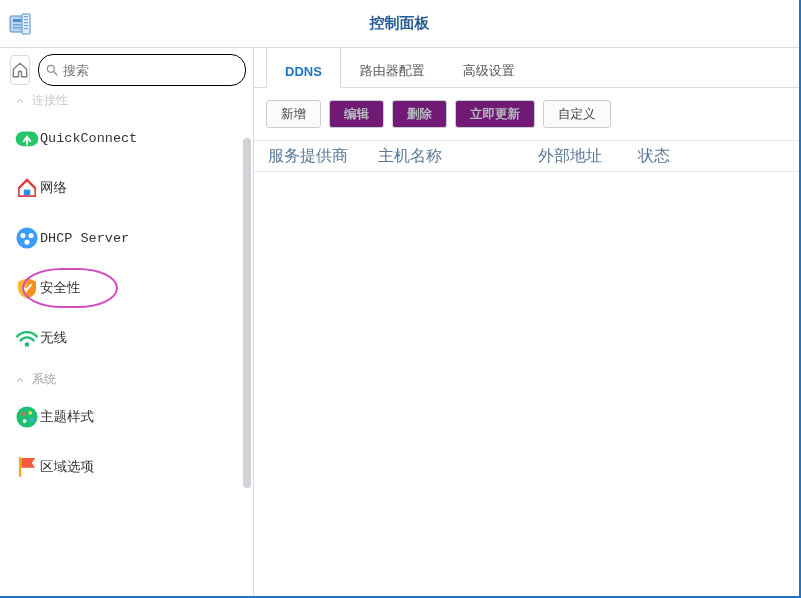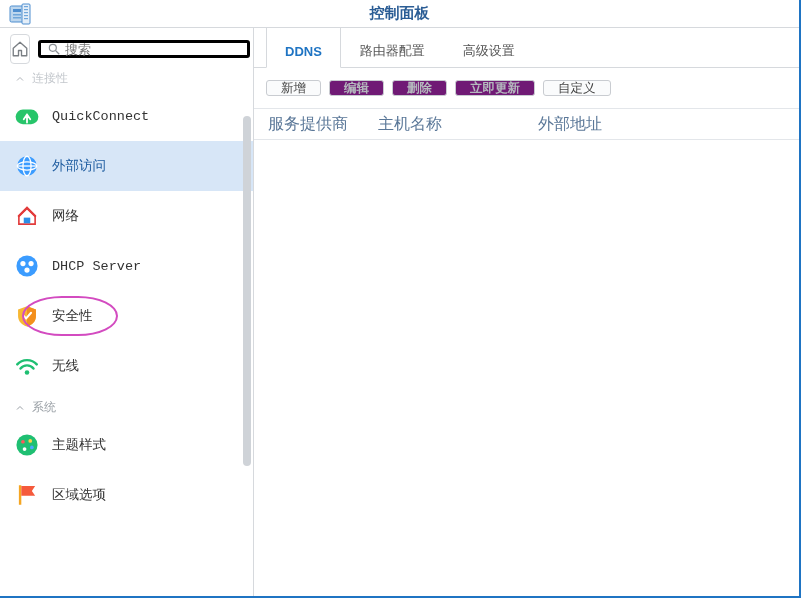--- a/index.html
+++ b/index.html
@@ -1,54 +1,54 @@
 <!DOCTYPE html>
 <html><head>
 <meta charset="utf-8">
 <style>
   * { box-sizing: border-box; margin: 0; padding: 0; }
   html, body { height: 100%; font-family: "Microsoft YaHei", "Segoe UI", Arial, sans-serif; font-size: 13px; color: #333; }
   body { background: #fff; display: flex; flex-direction: column; width: 801px; height: 598px; overflow: hidden; border-right: 2px solid #1f74c3; border-bottom: 2px solid #1f74c3; }
 
   
-  .titlebar { height: 28px; background: #ffffff; border-bottom: 1px solid #d6d9dd; display: flex; align-items: center; padding: 0 8px; position: relative; }
+  .titlebar { height: 48px; background: #ffffff; border-bottom: 1px solid #d6d9dd; display: flex; align-items: center; padding: 0 8px; position: relative; }
   .titlebar .app-icon { width: 24px; height: 24px; margin-right: 8px; }
   .titlebar .title { position: absolute; left: 50%; transform: translateX(-50%); font-size: 15px; color: #2b5d95; font-weight: 600; }
 
   
   .main { flex: 1; display: flex; min-height: 0; }
 
   
   .sidebar { width: 254px; border-right: 1px solid #d6d9dd; display: flex; flex-direction: column; background: #fff; min-height: 0; }
   .search-row { display: flex; align-items: center; gap: 8px; padding: 6px 8px 6px 10px; }
   .home-btn { width: 30px; height: 30px; border: 1px solid #d6d9dd; border-radius: 4px; display: flex; align-items: center; justify-content: center; background: #fff; cursor: pointer; }
-  .search-box { flex: 1; height: 18px; border: 3px solid #000000; border-radius: 3px; display: flex; align-items: center; padding: 0 6px; background: #fff; }
+  .search-box { flex: 1; height: 32px; border: 1px solid #000000; border-radius: 15px; display: flex; align-items: center; padding: 0 6px; background: #fff; }
   .search-box input { flex: 1; border: none; outline: none; font-size: 13px; color: #555; background: transparent; }
   .search-box .mag { margin-right: 4px; color: #777; }
 
   .nav-scroll { flex: 1; overflow-y: hidden; position: relative; font-family: Liberation Mono, monospace; }
   .nav-scroll::after { content: ""; position: absolute; right: 2px; top: 0; bottom: 0; width: 8px; background: transparent; }
   .scrollbar-thumb { position: absolute; right: 2px; top: 46px; width: 8px; height: 350px; background: #cfd3d8; border-radius: 4px; }
 
   .section-header { display: flex; align-items: center; gap: 6px; padding: 8px 14px 4px 14px; color: #9aa0a6; font-size: 12px; cursor: pointer; }
 
-  .nav-item { display: flex; align-items: center; gap: 12px; height: 50px; padding: 0 14px; cursor: pointer; color: #333; position: relative; }
+  .nav-item { display: flex; align-items: center; height: 50px; padding: 0 14px; cursor: pointer; color: #333; position: relative; }
   .nav-item.active { background: #d7e6f7; color: #1b5a9e; }
   .nav-item .icon-wrap { width: 26px; height: 26px; display: flex; align-items: center; justify-content: center; }
   .nav-item .label { font-size: 13.5px; }
   .highlight-oval { position: absolute; border: 2px solid #d34bc0; border-radius: 50% / 60%; left: 22px; width: 96px; height: 40px; top: 5px; pointer-events: none; }
 
   
   .content { flex: 1; display: flex; flex-direction: column; background: #fff; min-width: 0; }
   .tabs { display: flex; align-items: flex-end; height: 40px; padding-left: 12px; border-bottom: 1px solid #d6d9dd; gap: 0; }
   .tab { padding: 20px 18px 8px; font-size: 13px; color: #555; cursor: pointer; border: 1px solid transparent; border-bottom: none; margin-bottom: -1px; }
   .tab.active { color: #1f74c3; font-weight: 700; border: 1px solid #d6d9dd; border-bottom: 1px solid #fff; border-radius: 4px 4px 0 0; background: #fff; }
 
   .toolbar { display: flex; gap: 8px; padding: 12px 12px; }
-  .tbtn { height: 16px; padding: 0 14px; border: 1px solid #c9ccd1; border-radius: 3px; background: #fafbfc; color: #444; font-size: 12.5px; cursor: pointer; display: inline-flex; align-items: center; }
+  .tbtn { height: 28px; padding: 0 14px; border: 1px solid #c9ccd1; border-radius: 3px; background: #fafbfc; color: #444; font-size: 12.5px; cursor: pointer; display: inline-flex; align-items: center; }
   .tbtn.disabled { color: #b4b8bd; cursor: default; background: #701a75; font-weight: bold; }
 
   .table-head { display: flex; border-top: 1px solid #e3e6ea; border-bottom: 1px solid #e3e6ea; padding: 0 14px; height: 32px; align-items: center; color: #5a7798; font-size: 16px; }
   .th { flex: 1; }
   .th.c1 { flex: 0 0 110px; }
   .th.c2 { flex: 0 0 160px; }
   .th.c3 { flex: 0 0 100px; }
   .th.c4 { flex: 1; }
 
   .table-body { flex: 1; }
@@ -108,31 +108,20 @@
       <div class="nav-item">
         <span class="icon-wrap">
           <svg width="26" height="26" viewBox="0 0 32 32">
               <rect x="2" y="8" width="28" height="18" rx="9" fill="#27c56a"></rect>
               <path d="M12 20 L16 14 L20 20 M16 14 V24" stroke="#fff" stroke-width="2.2" fill="none" stroke-linecap="round" stroke-linejoin="round"></path>
             </svg>
         </span>
         <span class="label">QuickConnect</span>
       </div>
 
-      <div class="nav-item active">
-        <span class="icon-wrap">
-          <svg width="26" height="26" viewBox="0 0 32 32">
-              <circle cx="16" cy="16" r="12" fill="#3b9cff"></circle>
-              <ellipse cx="16" cy="16" rx="12" ry="5" fill="none" stroke="#fff" stroke-width="1.6"></ellipse>
-              <ellipse cx="16" cy="16" rx="5" ry="12" fill="none" stroke="#fff" stroke-width="1.6"></ellipse>
-              <line x1="4" y1="16" x2="28" y2="16" stroke="#fff" stroke-width="1.6"></line>
-            </svg>
-        </span>
-        <span class="label">外部访问</span>
-      </div>
 
       <div class="nav-item">
         <span class="icon-wrap">
           <svg width="26" height="26" viewBox="0 0 32 32">
               <path d="M6 16 L16 6 L26 16 V26 H6 Z" fill="#fff" stroke="#e23b3b" stroke-width="2"></path>
               <rect x="12" y="18" width="8" height="7" fill="#2d8fe8"></rect>
               <path d="M6 16 L16 6 L26 16" fill="none" stroke="#e23b3b" stroke-width="3" stroke-linecap="round"></path>
             </svg>
         </span>
         <span class="label">网络</span>
@@ -220,17 +209,18 @@
       <button class="tbtn disabled">编辑</button>
       <button class="tbtn disabled">删除</button>
       <button class="tbtn disabled">立即更新</button>
       <button class="tbtn">自定义</button>
     </div>
 
     <div class="table-head">
       <div class="th c1">服务提供商</div>
       <div class="th c2">主机名称</div>
       <div class="th c3">外部地址</div>
+      <div class="th c4">状态</div>
     </div>
 
     <div class="table-body"></div>
   </div>
 </div>
 
 </body></html>

